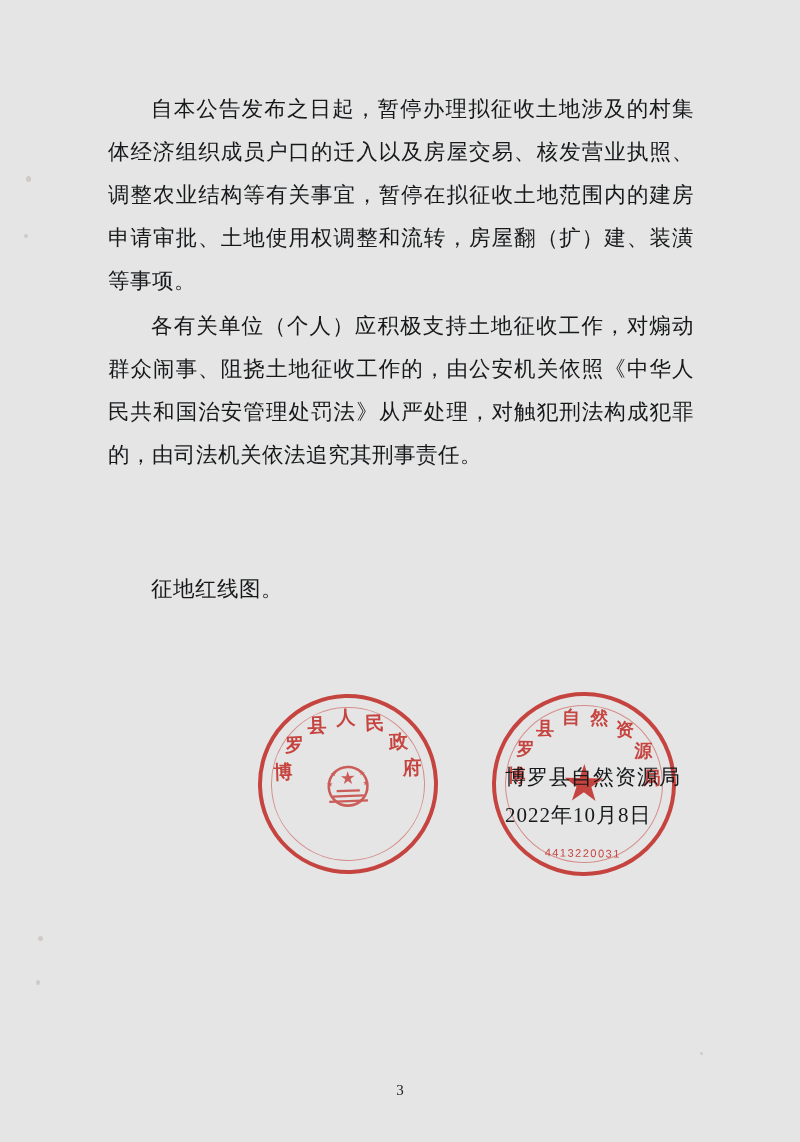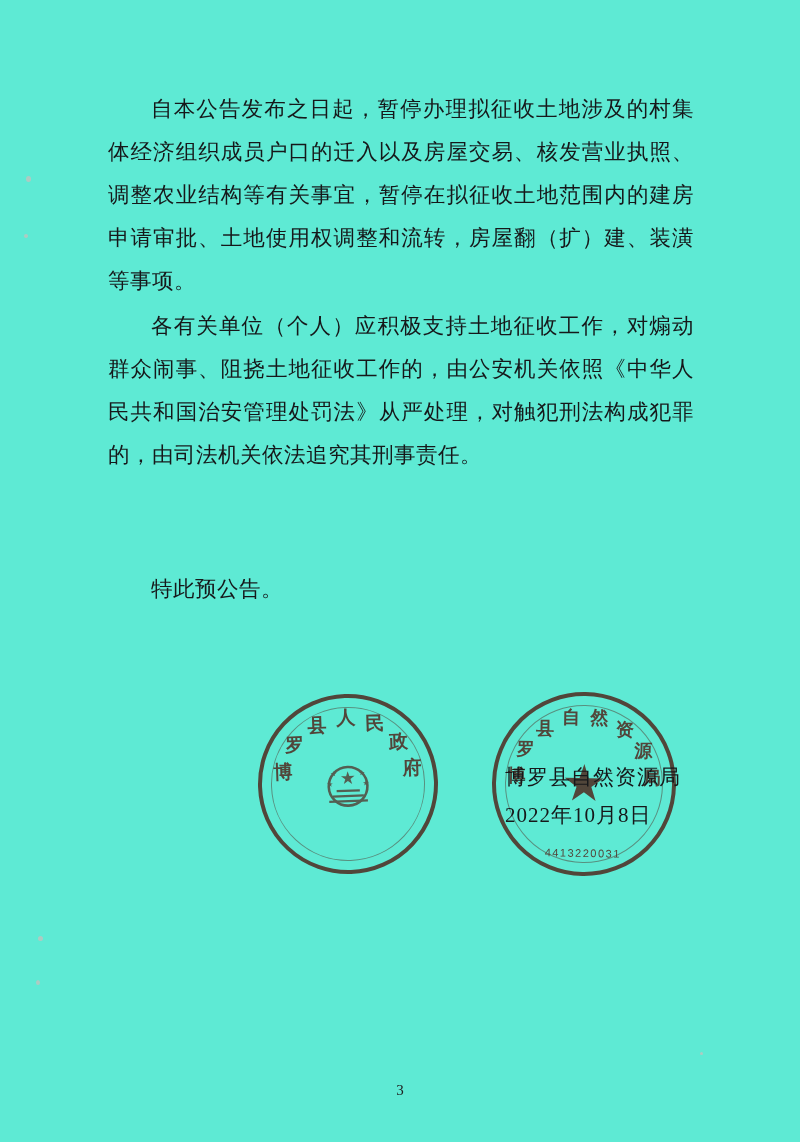--- a/index.html
+++ b/index.html
@@ -12,21 +12,21 @@
     background: #ffffff;
     font-family: "Liberation Serif", "DejaVu Serif", serif;
     color: #1a1a1a;
     position: relative;
     overflow: hidden;
   }
 
   .page {
     position: absolute;
     inset: 0;
-    background: #5eead4;
+    background: #e5e5e5;
   }
 
   
   .speck {
     position: absolute;
     background: #c8c0bc;
     border-radius: 50%;
     opacity: .75;
   }
 
@@ -189,21 +189,21 @@
   <div class="speck" style="left:38px;top:936px;width:5px;height:5px;"></div>
   <div class="speck" style="left:36px;top:980px;width:4px;height:5px;"></div>
   <div class="speck" style="left:700px;top:1052px;width:3px;height:3px;"></div>
 
   <div class="body-text">
     <p class="para">自本公告发布之日起，暂停办理拟征收土地涉及的村集体经济组织成员户口的迁入以及房屋交易、核发营业执照、调整农业结构等有关事宜，暂停在拟征收土地范围内的建房申请审批、土地使用权调整和流转，房屋翻（扩）建、装潢等事项。</p>
     <p class="para">各有关单位（个人）应积极支持土地征收工作，对煽动群众闹事、阻挠土地征收工作的，由公安机关依照《中华人民共和国治安管理处罚法》从严处理，对触犯刑法构成犯罪的，由司法机关依法追究其刑事责任。</p>
   </div>
 
   <div class="closing">
-    <p class="line">特此预公告。</p>
+    <p class="line">征地红线图。</p>
   </div>
 
   <div class="seal seal-gov">
     <div class="inner-ring"></div>
     <div class="ring-text" id="gov-ring">
         <span style="font-size: 19px; transform: rotate(-78deg) translate(0px, -66px) rotate(78deg) translate(-50%, -50%);">博</span>
         <span style="font-size: 19px; transform: rotate(-52deg) translate(0px, -66px) rotate(52deg) translate(-50%, -50%);">罗</span>
         <span style="font-size: 19px; transform: rotate(-26deg) translate(0px, -66px) rotate(26deg) translate(-50%, -50%);">县</span>
         <span style="font-size: 19px; transform: rotate(0deg) translate(0px, -66px) rotate(0deg) translate(-50%, -50%);">人</span>
         <span style="font-size: 19px; transform: rotate(26deg) translate(0px, -66px) rotate(-26deg) translate(-50%, -50%);">民</span>

